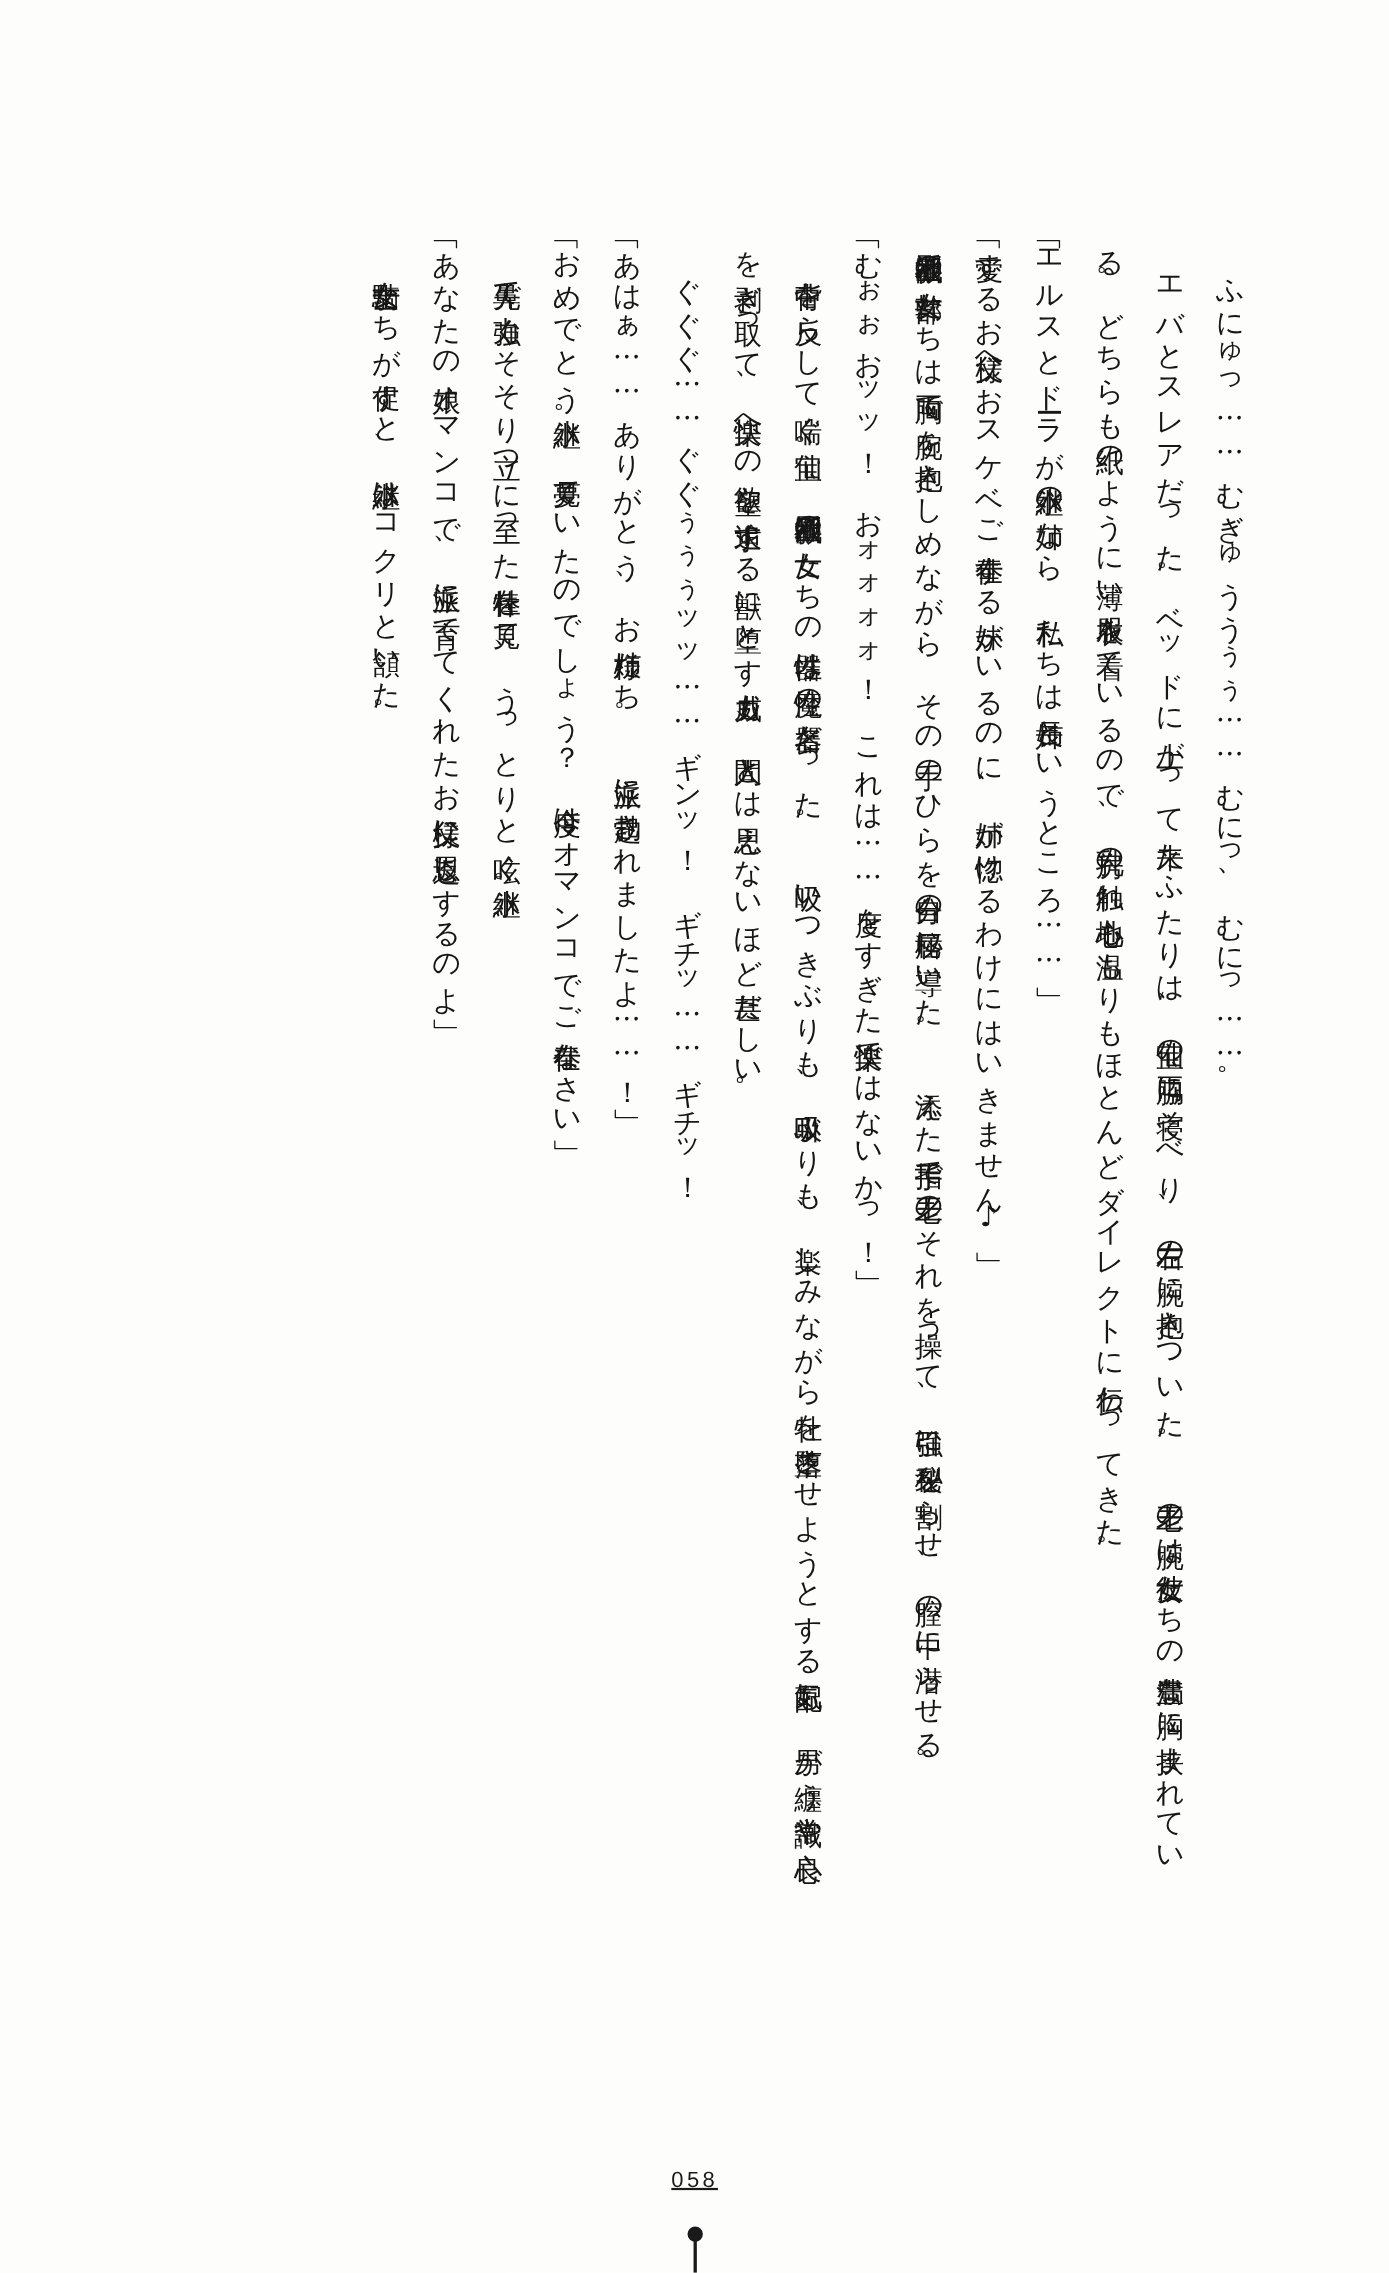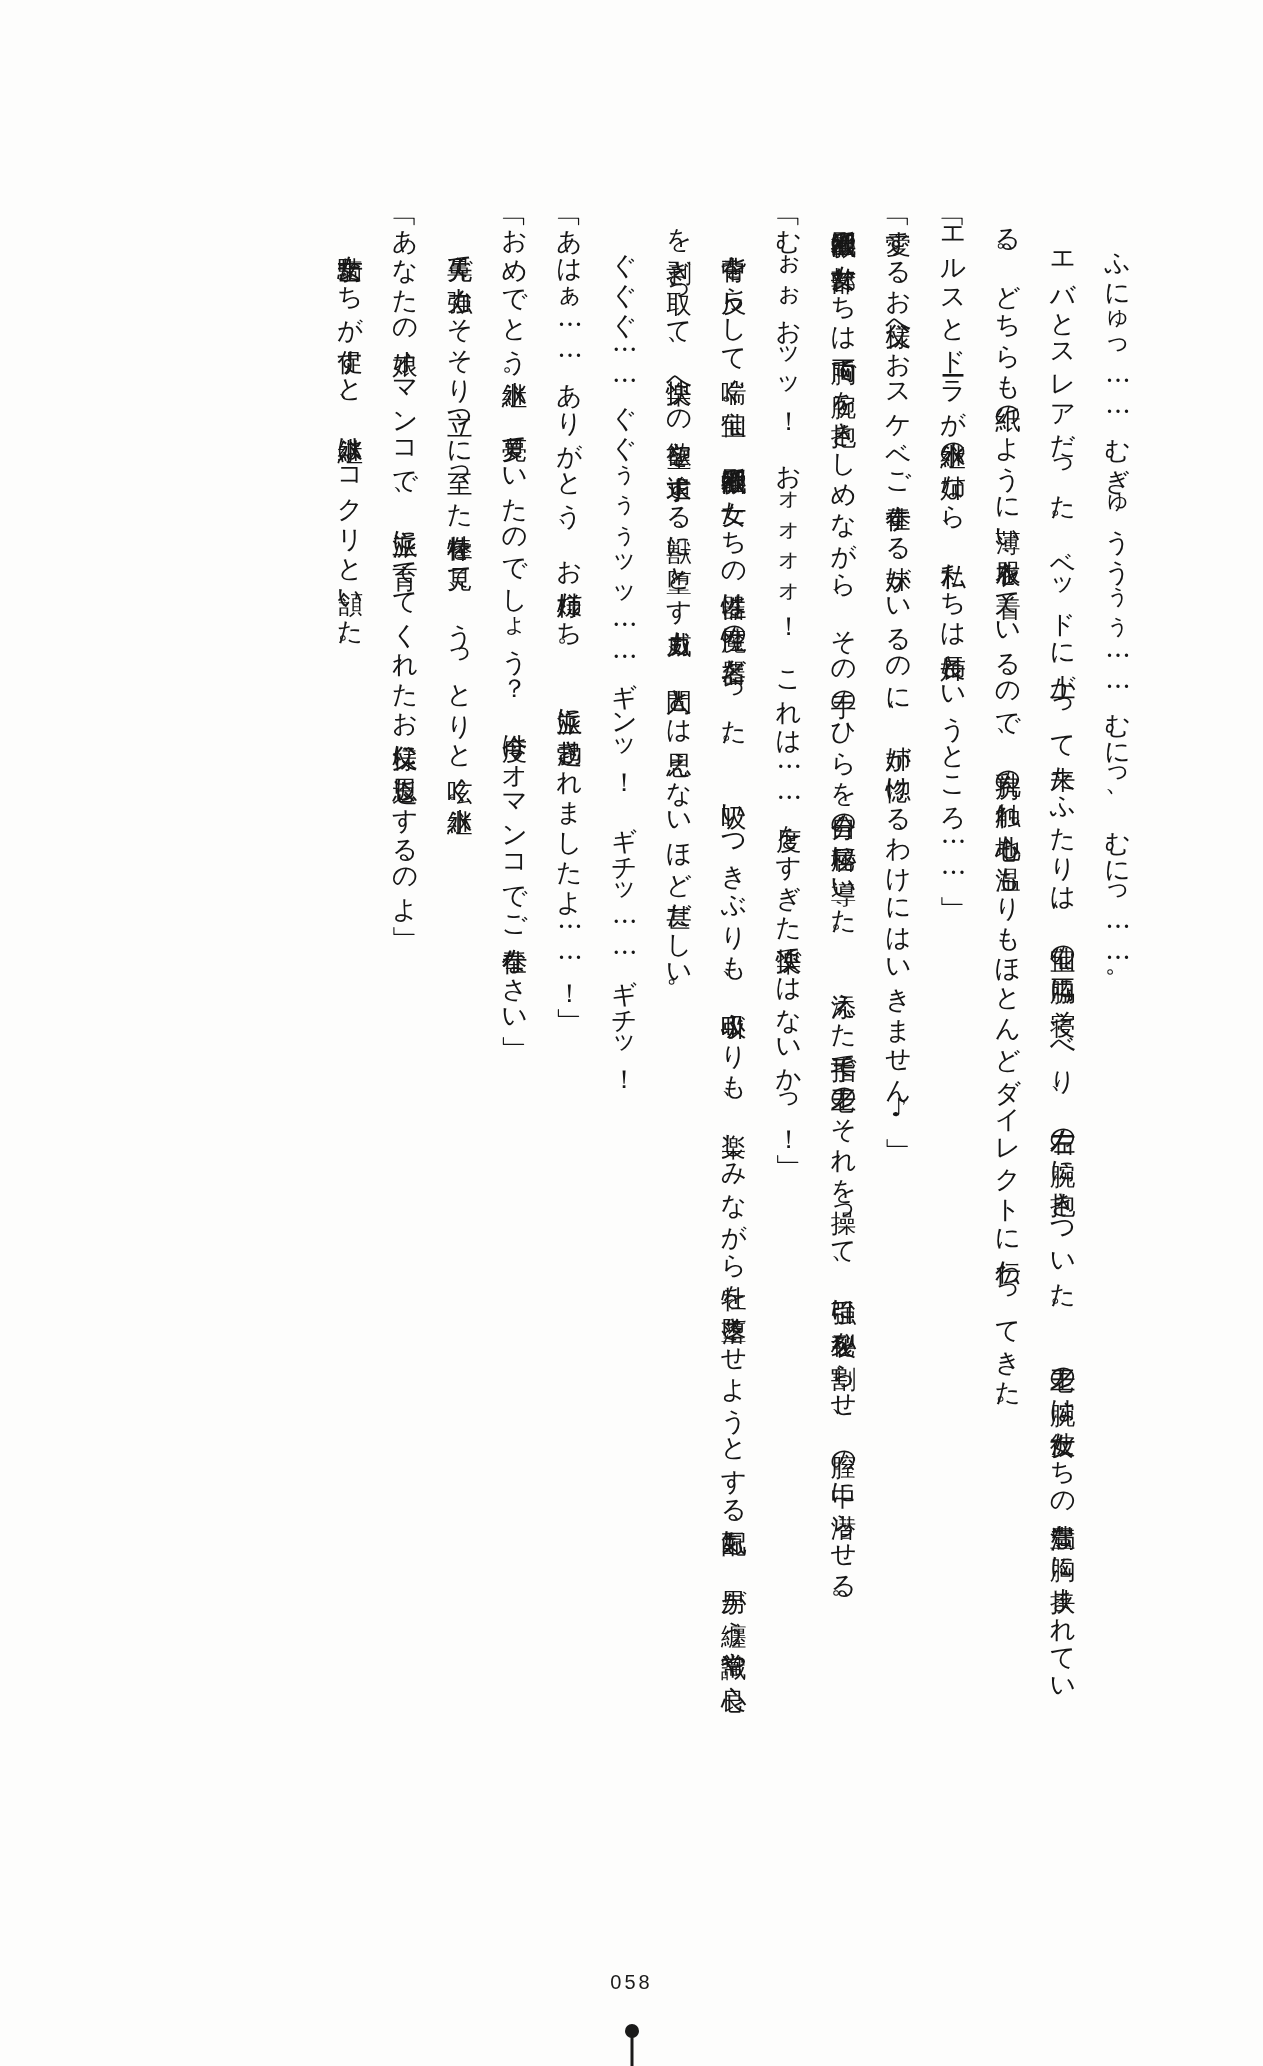--- a/index.html
+++ b/index.html
@@ -52,20 +52,21 @@
   .folio {
     position: absolute;
     left: 0;
     right: 0;
     bottom: 72px;
     text-align: center;
     font-family: "Liberation Sans", sans-serif;
     font-size: 20px;
     letter-spacing: 3px;
     color: #1a1a1a;
+    text-decoration: underline;
   }
 
   .folio-mark {
     position: absolute;
     left: 50%;
     bottom: 28px;
     transform: translateX(-50%);
     width: 14px;
     height: 14px;
     border-radius: 50%;

